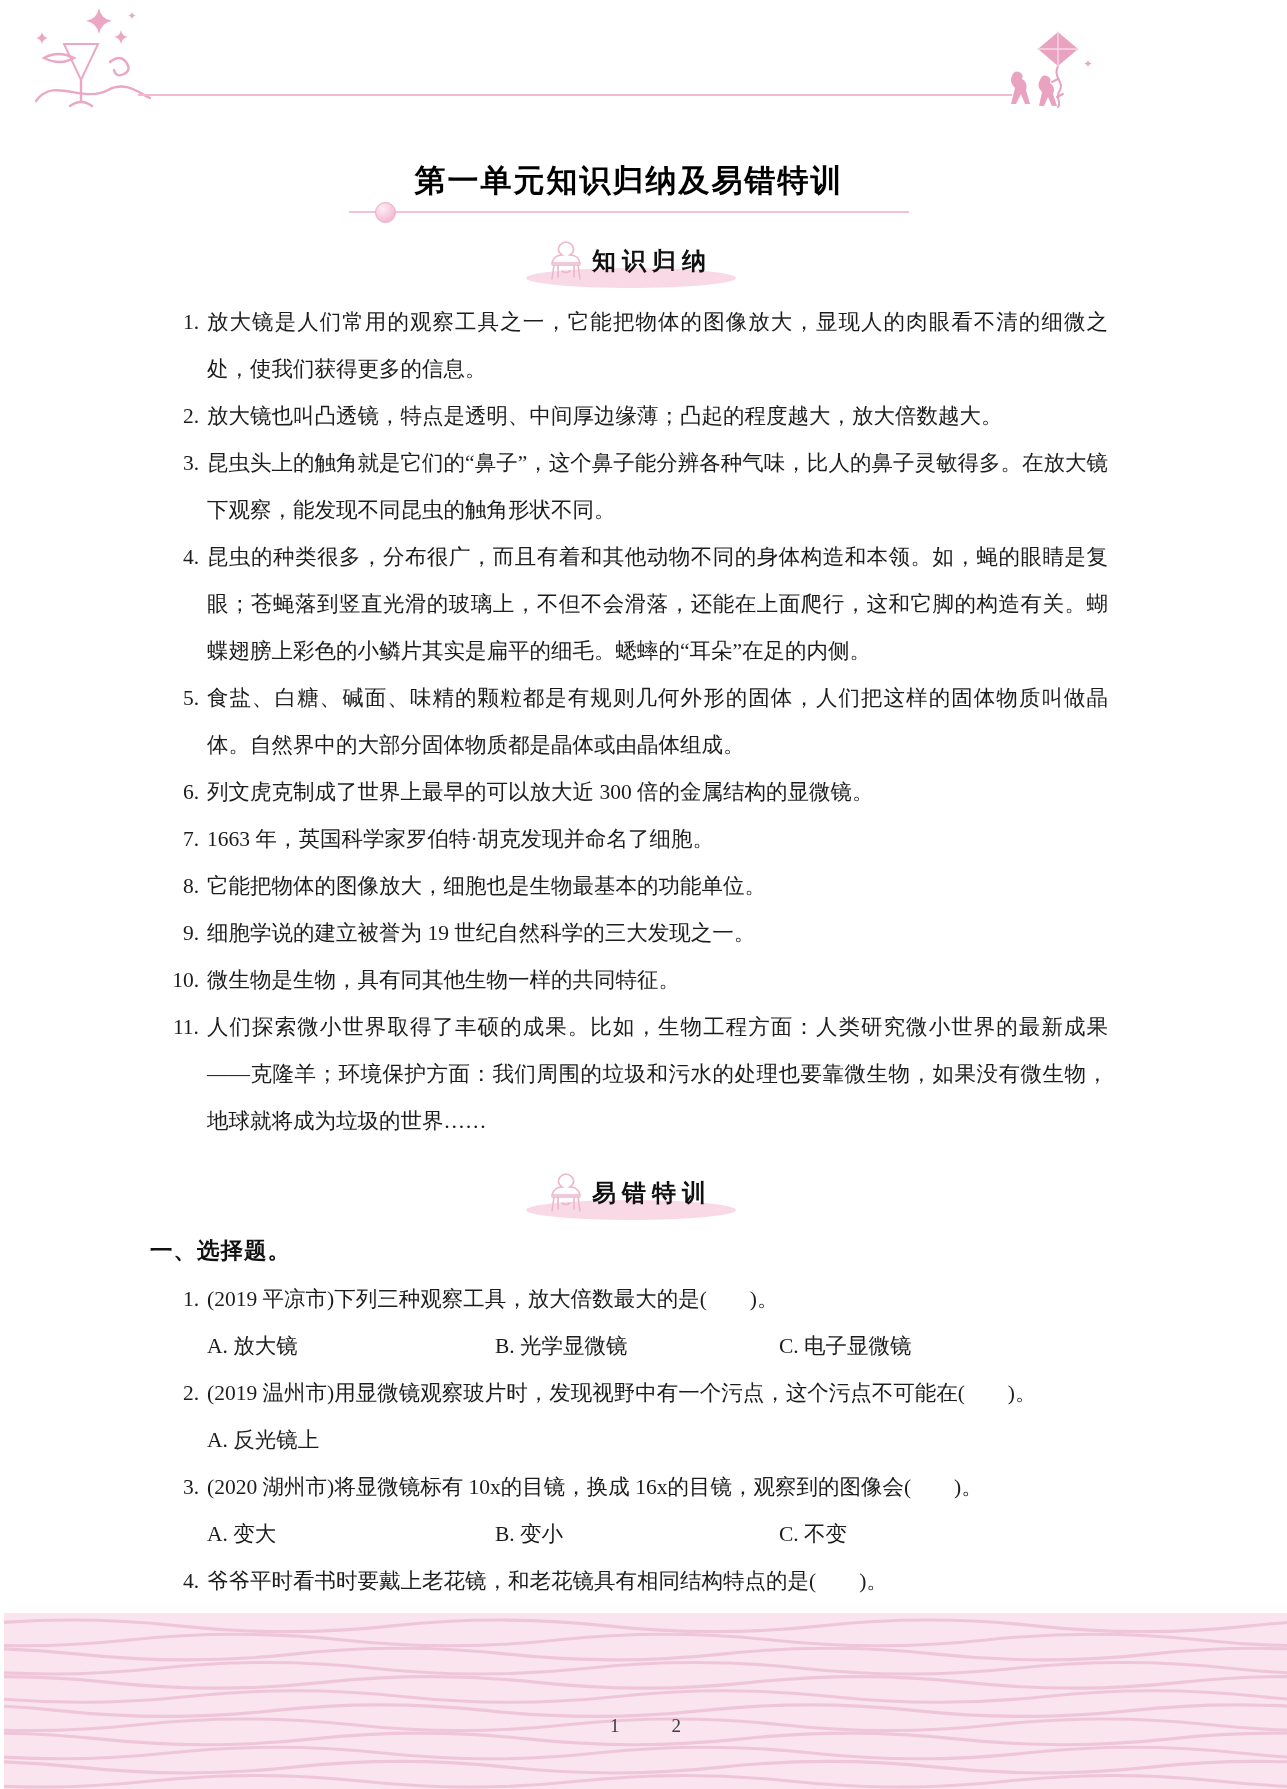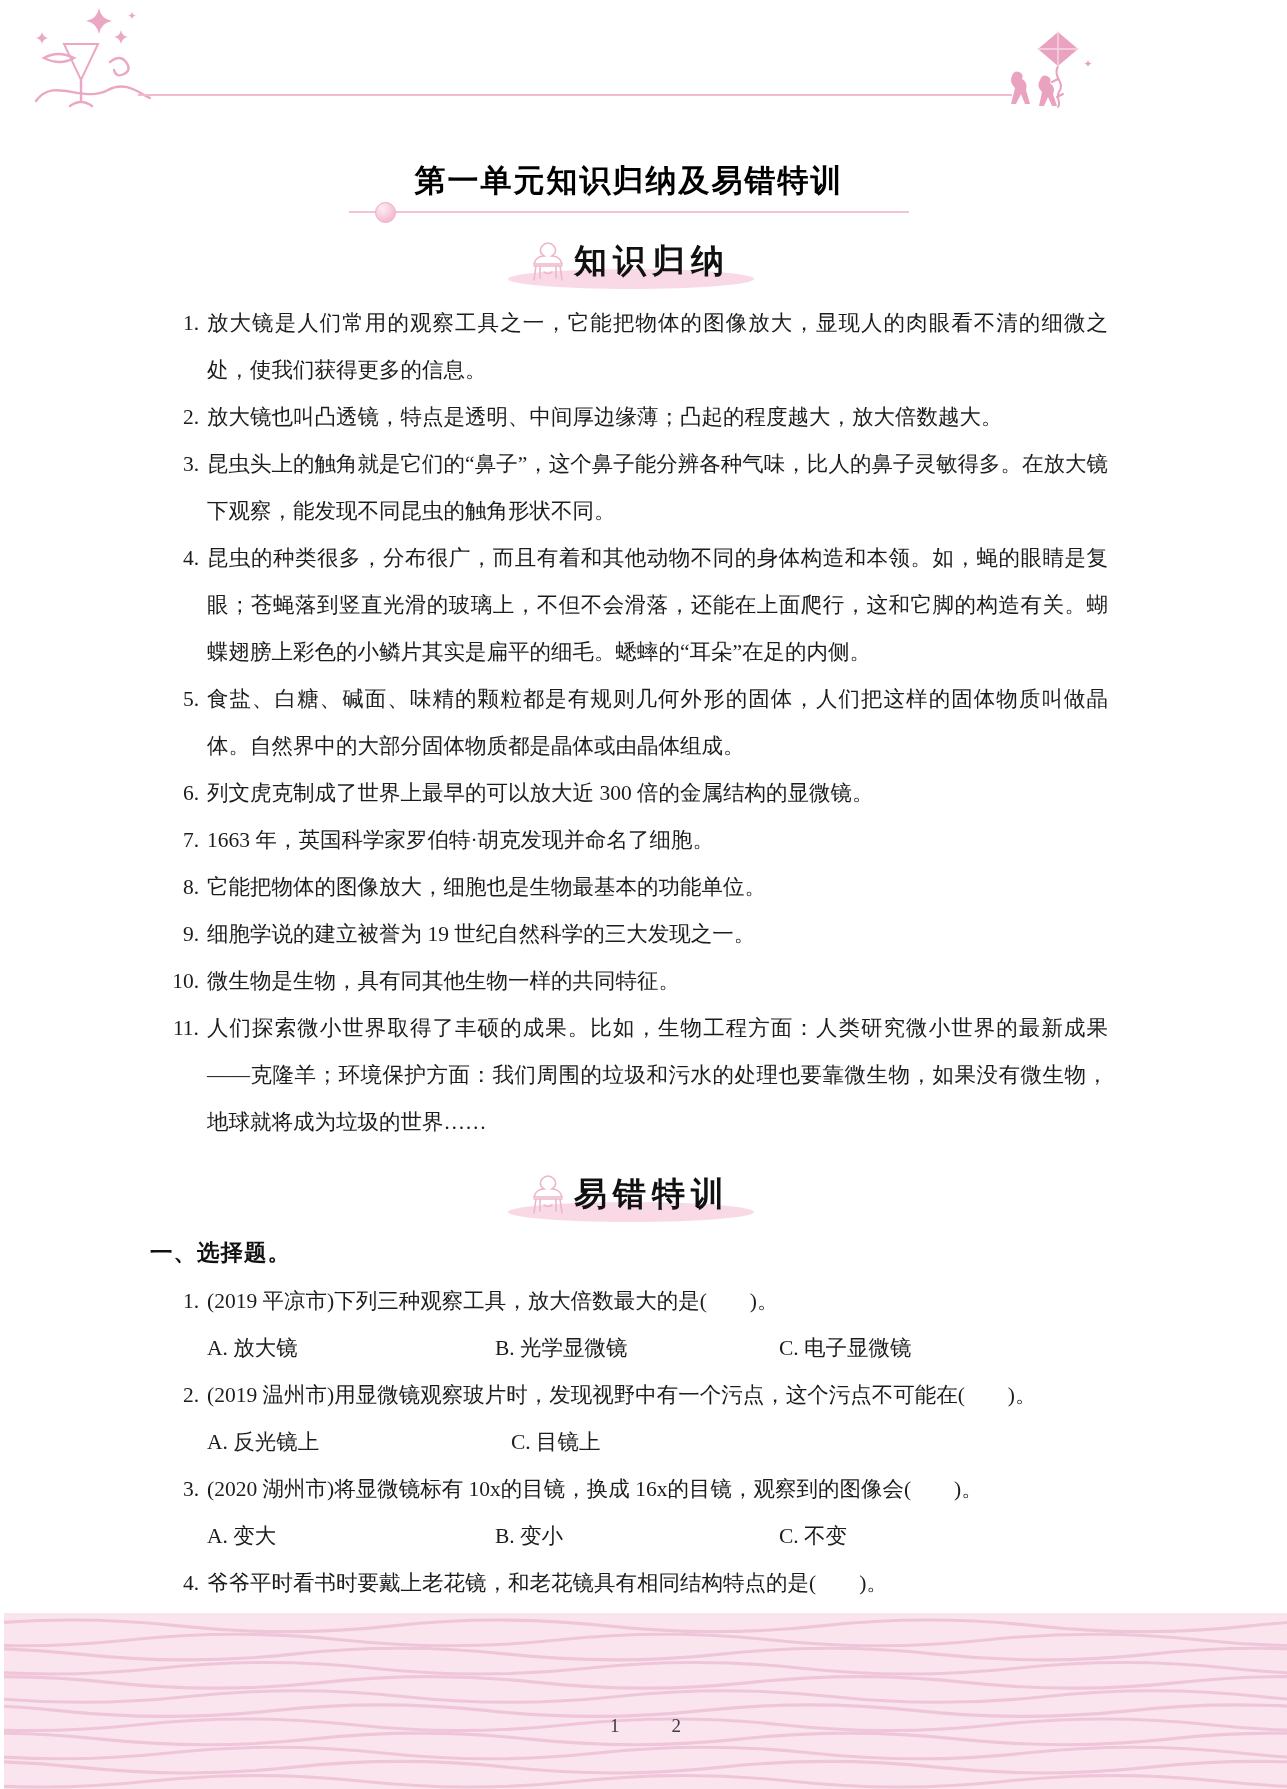--- a/index.html
+++ b/index.html
@@ -26,21 +26,21 @@
   }
   
   .section-head{display:flex;justify-content:center;margin-top:26px;}
   .head-wrap{position:relative;display:flex;align-items:center;gap:6px;padding:0 6px;}
   .head-ellipse{
     position:absolute;left:-14px;right:-18px;bottom:-5px;height:20px;
     background:#f9d2e2;border-radius:50%;z-index:0;opacity:.85;
   }
   .head-icon{position:relative;z-index:1;}
   .head-text{
-    position:relative;z-index:1;margin:0;font-size:33px;font-weight:bold;letter-spacing:6px;
+    position:relative;z-index:1;margin:0;font-size:24px;font-weight:bold;letter-spacing:6px;
     font-family:"Liberation Sans","DejaVu Sans",sans-serif;color:#111;
   }
   
   .k-list{margin-top:16px;}
   .k-item{
     position:relative;padding-left:57px;font-size:21.5px;line-height:47px;
     text-align:justify;
   }
   .k-num{position:absolute;left:0;top:0;width:49px;text-align:right;}
   
@@ -194,21 +194,20 @@
       <span class="opt-b">B. 光学显微镜</span>
       <span class="opt-c">C. 电子显微镜</span>
     </div>
 
     <div class="q-item">
       <span class="q-num">2.</span>
       <span>(2019 温州市)用显微镜观察玻片时，发现视野中有一个污点，这个污点不可能在(　　)。</span>
     </div>
     <div class="q-options">
       <span class="opt-a">A. 反光镜上</span>
-      <span class="opt-c">C. 目镜上</span>
     </div>
 
     <div class="q-item">
       <span class="q-num">3.</span>
       <span>(2020 湖州市)将显微镜标有 10x的目镜，换成 16x的目镜，观察到的图像会(　　)。</span>
     </div>
     <div class="q-options">
       <span class="opt-a">A. 变大</span>
       <span class="opt-b">B. 变小</span>
       <span class="opt-c">C. 不变</span>

